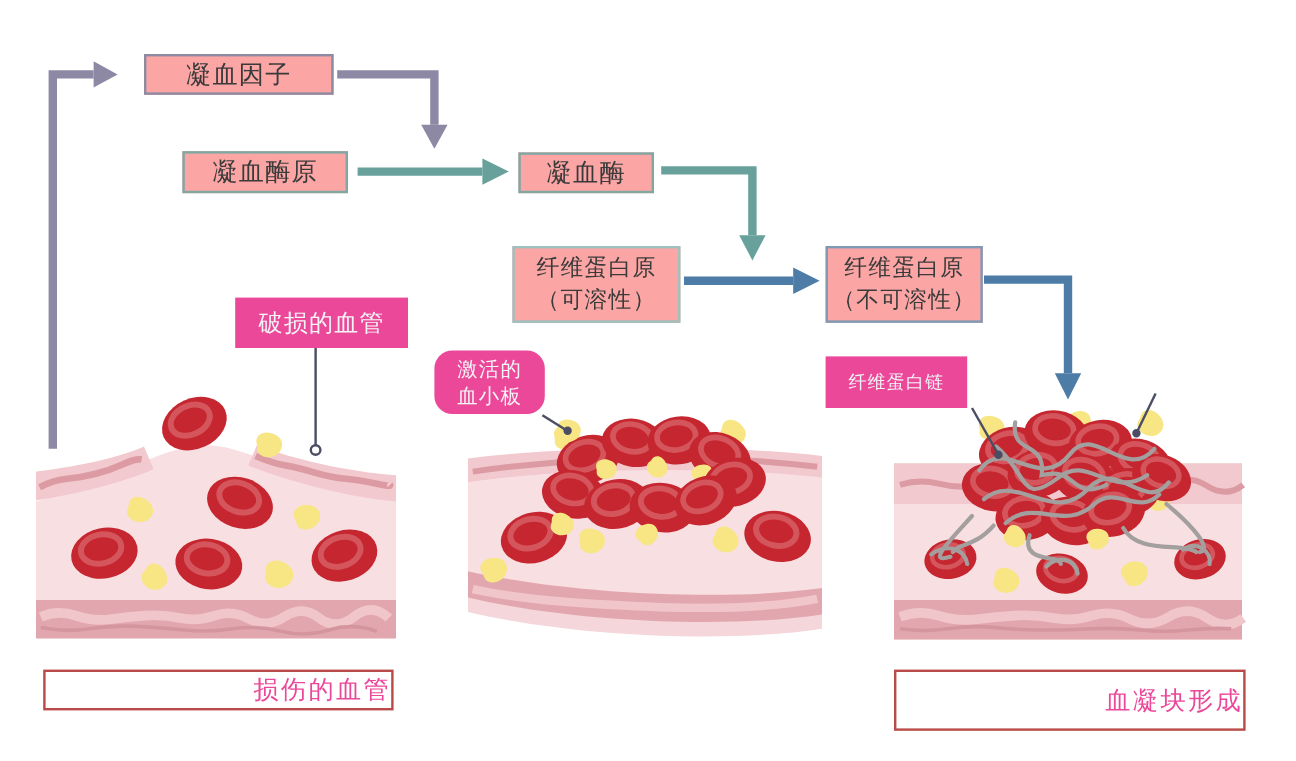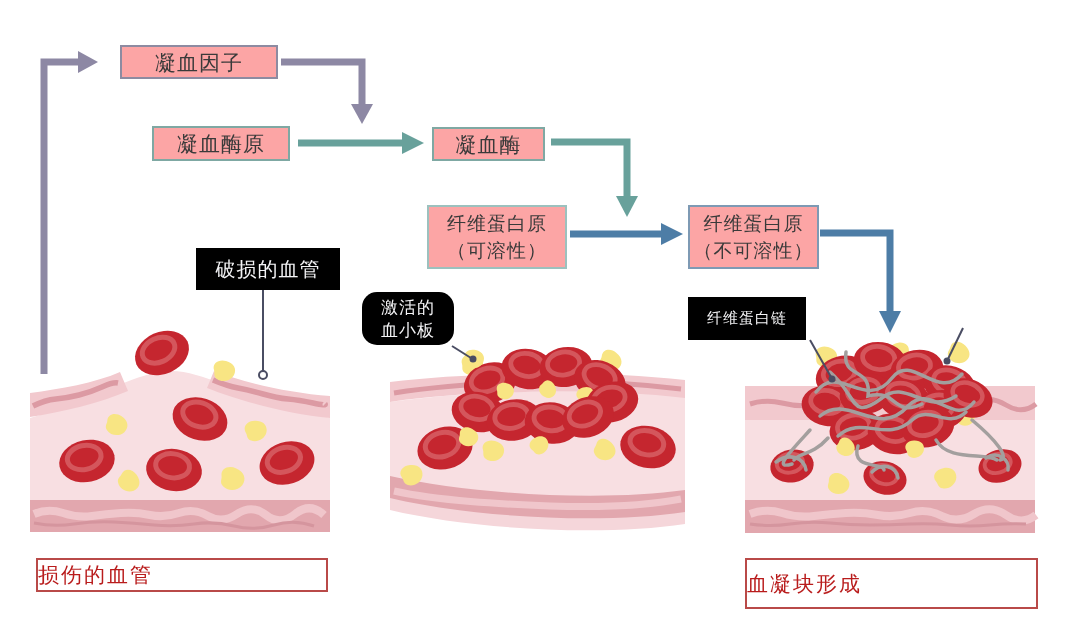--- a/index.html
+++ b/index.html
@@ -13,31 +13,31 @@
     display:flex;flex-direction:column;align-items:center;justify-content:center;
     font-size:21px;letter-spacing:1px;color:#3a3a3a;text-align:center;line-height:27px;
   }
   .fbox.two{font-size:19px;}
   .fbox-factor{left:120px;top:45px;width:158px;height:34px;border:2px solid #8d8ba1;}
   .fbox-prothrombin{left:152px;top:126px;width:138px;height:35px;border:2px solid #7fa8a3;}
   .fbox-thrombin{left:432px;top:127px;width:113px;height:34px;border:2px solid #7fa8a3;}
   .fbox-fibrinogen{left:427px;top:205px;width:140px;height:64px;border:2px solid #9cc1be;}
   .fbox-fibrin{left:688px;top:205px;width:131px;height:64px;border:2px solid #7e9ab4;}
   .callout{
-    position:absolute;box-sizing:border-box;background:#000000;color:#f4f4f6;
+    position:absolute;box-sizing:border-box;background:#ec4899;color:#f4f4f6;
     display:flex;flex-direction:column;align-items:center;justify-content:center;
     text-align:center;letter-spacing:1px;
   }
   .co-damaged{left:196px;top:248px;width:144px;height:42px;font-size:20px;}
   .co-activated{left:362px;top:292px;width:92px;height:53px;font-size:17px;line-height:23px;border-radius:15px;}
   .co-fibrinchains{left:688px;top:297px;width:118px;height:43px;font-size:15px;}
   .co-clot{left:960px;top:270px;width:80px;height:57px;font-size:19px;}
   .caption{
     position:absolute;box-sizing:border-box;background:#ffffff;border:2px solid #b94a48;
-    display:flex;align-items:center;justify-content:flex-start;font-size:21px;color:#b91c1c;
+    display:flex;align-items:center;justify-content:flex-end;font-size:21px;color:#ec4899;
     letter-spacing:2px;
   }
   .cap1{left:36px;top:558px;width:292px;height:34px;}
   .cap2{left:394px;top:557px;width:290px;height:34px;}
   .cap3{left:745px;top:558px;width:293px;height:51px;}
   .ln{display:block;}
 </style>
 </head>
 <body>
 

